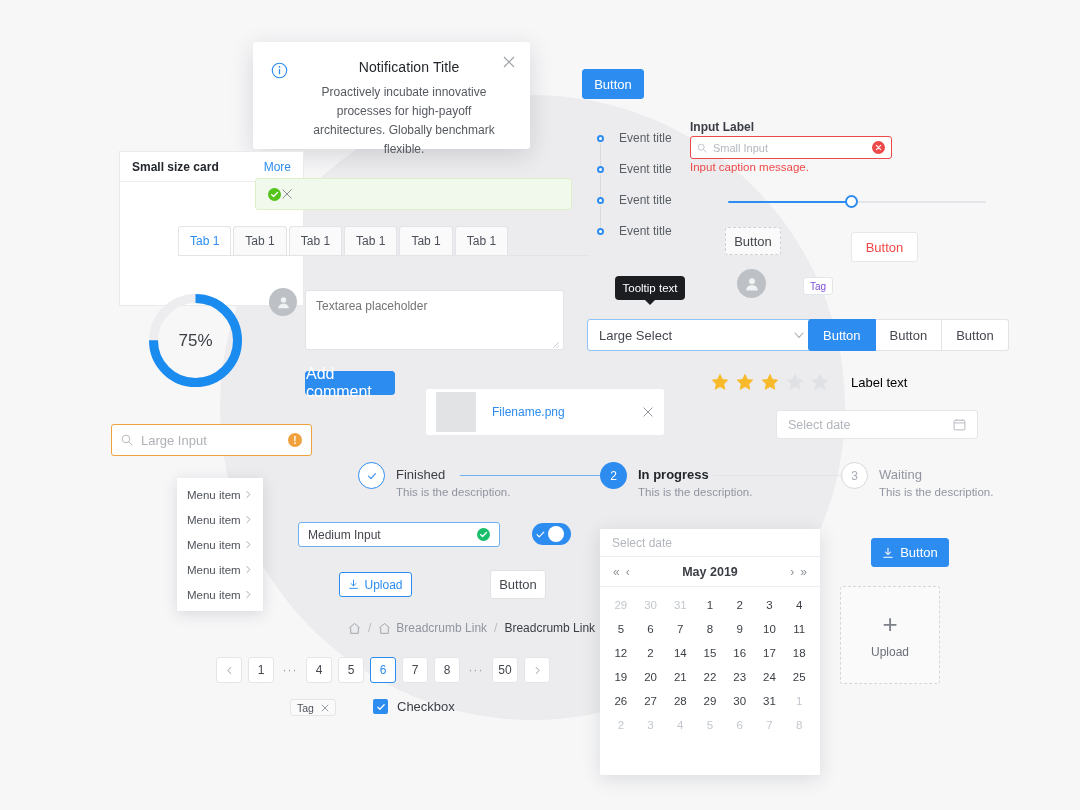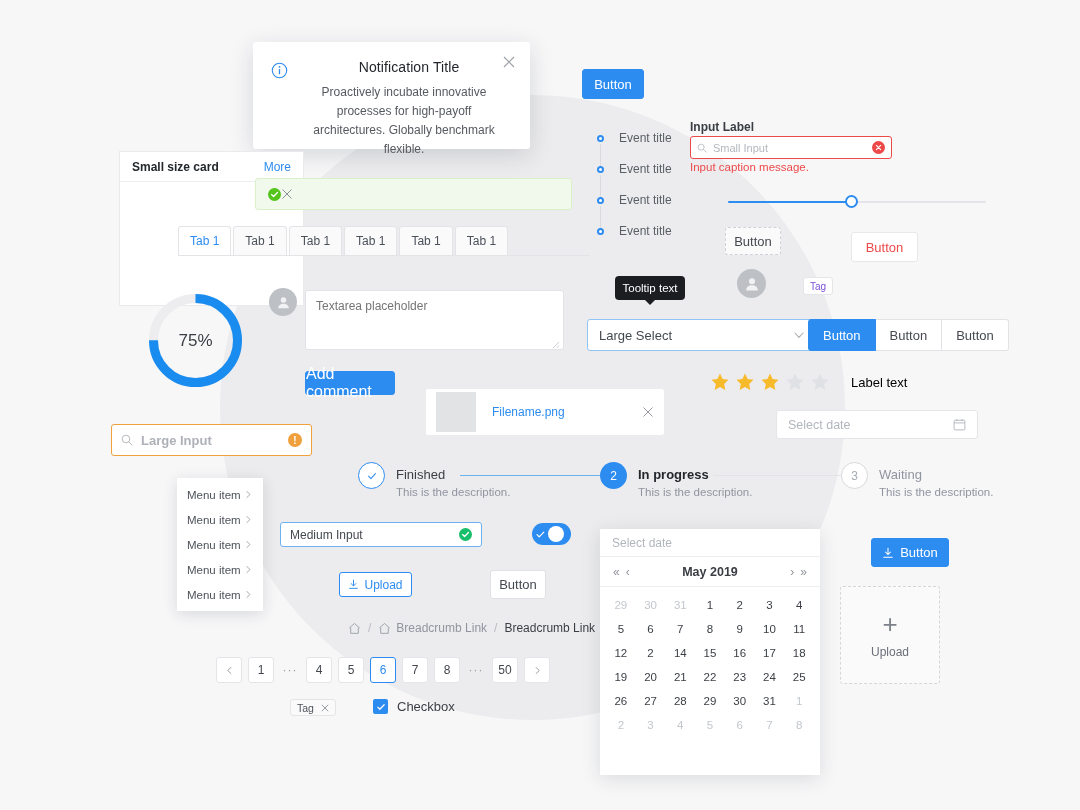--- a/index.html
+++ b/index.html
@@ -207,21 +207,21 @@
   #rating .star { width:20px; height:20px; margin-right:5px; }
   #rating .rlabel { margin-left:16px; font-size:13px; color:#000000; }
 
   
   #large-input {
     left:111px; top:424px; width:201px; height:32px;
     background:#fff; border:1px solid #f0a03c; border-radius:3px;
     display:flex; align-items:center; padding:0 9px;
   }
   #large-input .li-search { width:12px; height:12px; color:#b6babf; flex:0 0 12px; }
-  #large-input .li-ph { margin-left:8px; font-size:13px; color:#aeb2b8; flex:1;font-weight:bold; }
+  #large-input .li-ph { margin-left:8px; font-size:13px; color:#aeb2b8; flex:1; }
   #large-input .li-warn {
     width:14px; height:14px; border-radius:50%; background:#f0a03c;
     color:#fff; font-size:10px; font-weight:bold;
     display:flex; align-items:center; justify-content:center; cursor:pointer;
   }
 
   
   #file-card {
     left:425px; top:388px; width:240px; height:48px;
     background:#fff; border:1px solid #ececee; border-radius:3px;
@@ -253,21 +253,21 @@
   }
   .step .s-desc {
     margin-left:38px; font-size:11.5px; color:#9195a0; margin-top:-2px; white-space:nowrap;
   }
   .step .s-bar {
     position:absolute; top:13px; height:1px;
   }
 
   
   #medium-input {
-    left:280px; top:522px; width:202px; height:25px;
+    left:298px; top:522px; width:202px; height:25px;
     background:#fff; border:1px solid #6cb2f0; border-radius:3px;
     display:flex; align-items:center; padding:0 9px;
     font-size:12px; color:#44484e;
   }
   #medium-input .ok {
     margin-left:auto; width:13px; height:13px;
   }
 
   
   #toggle {

